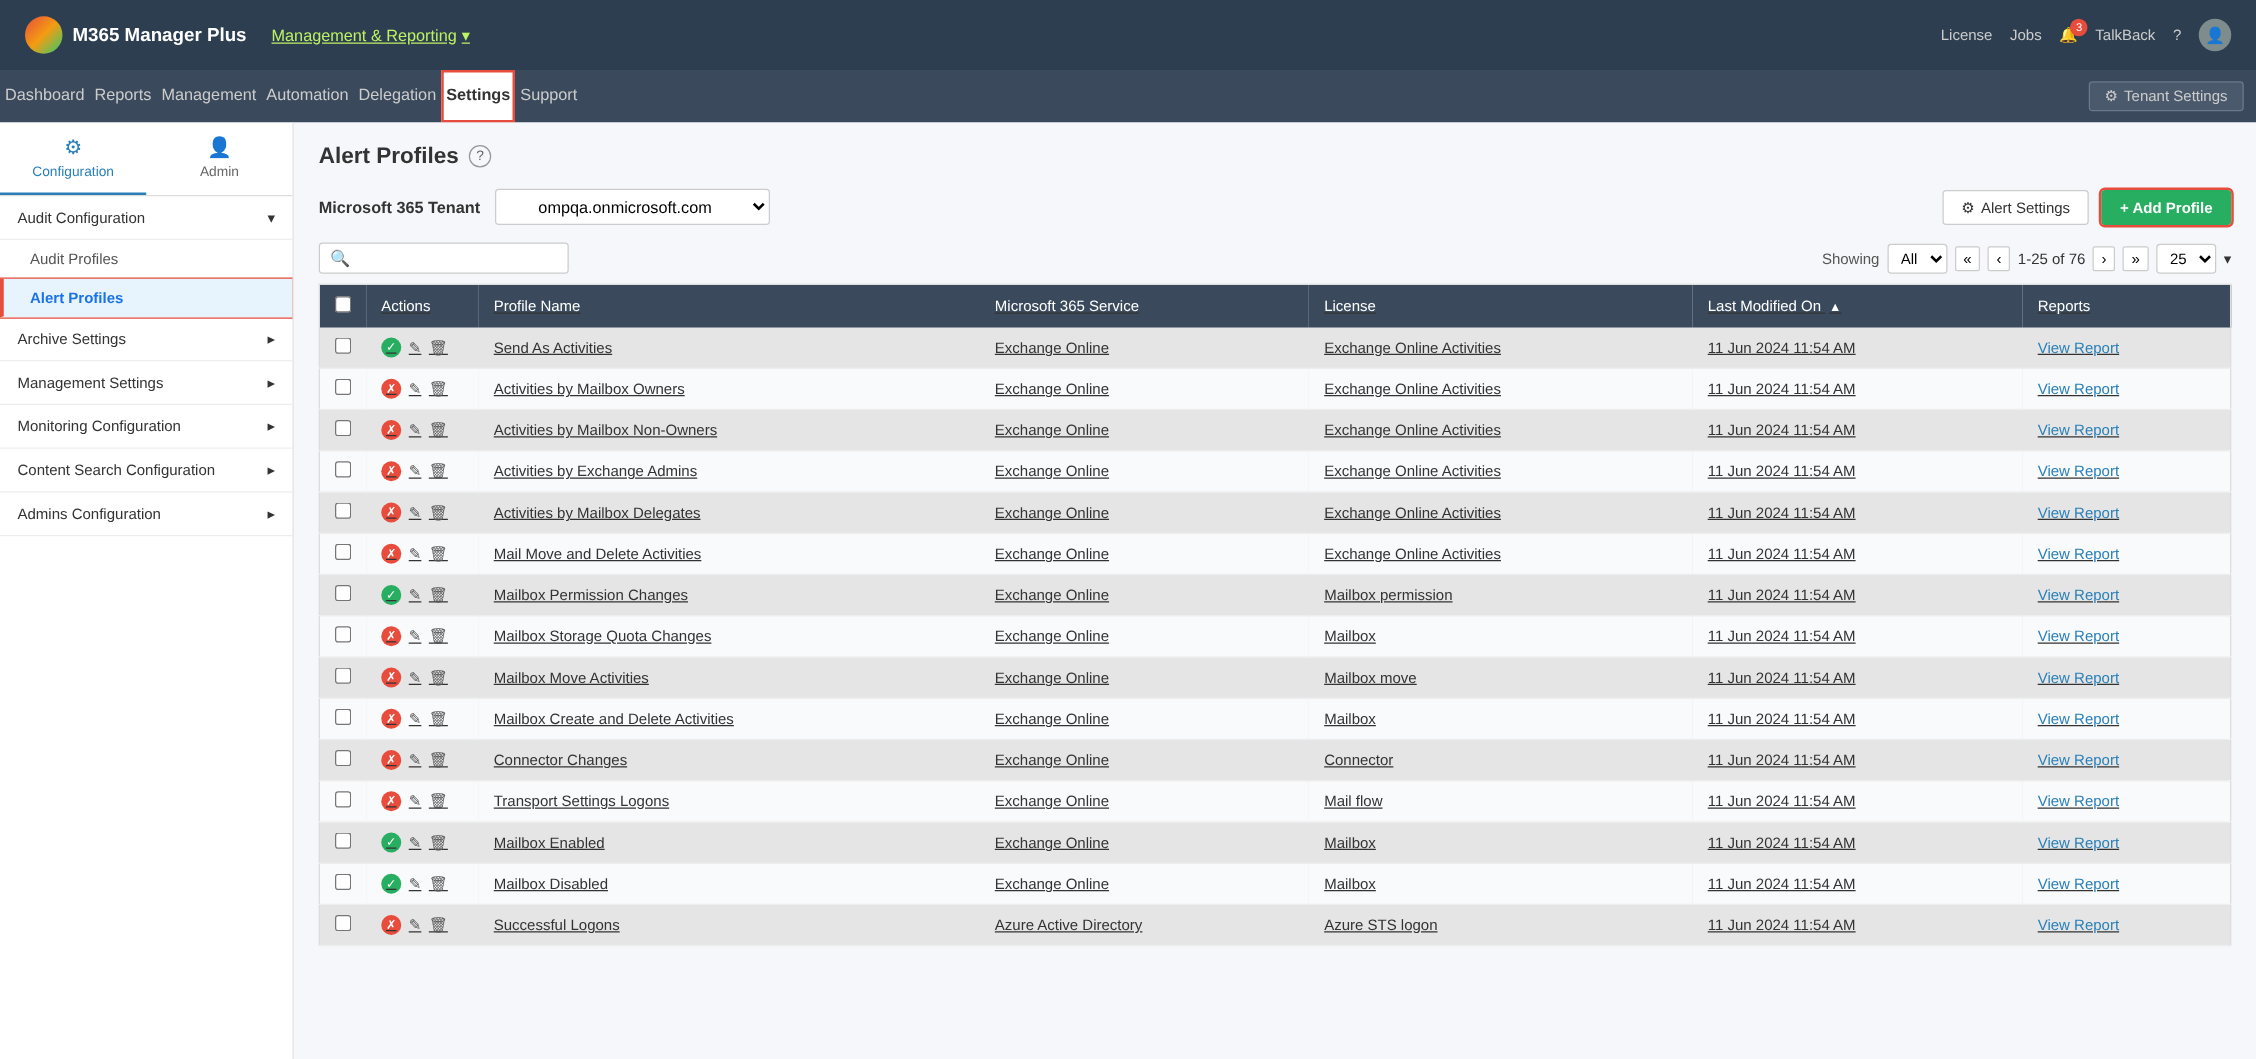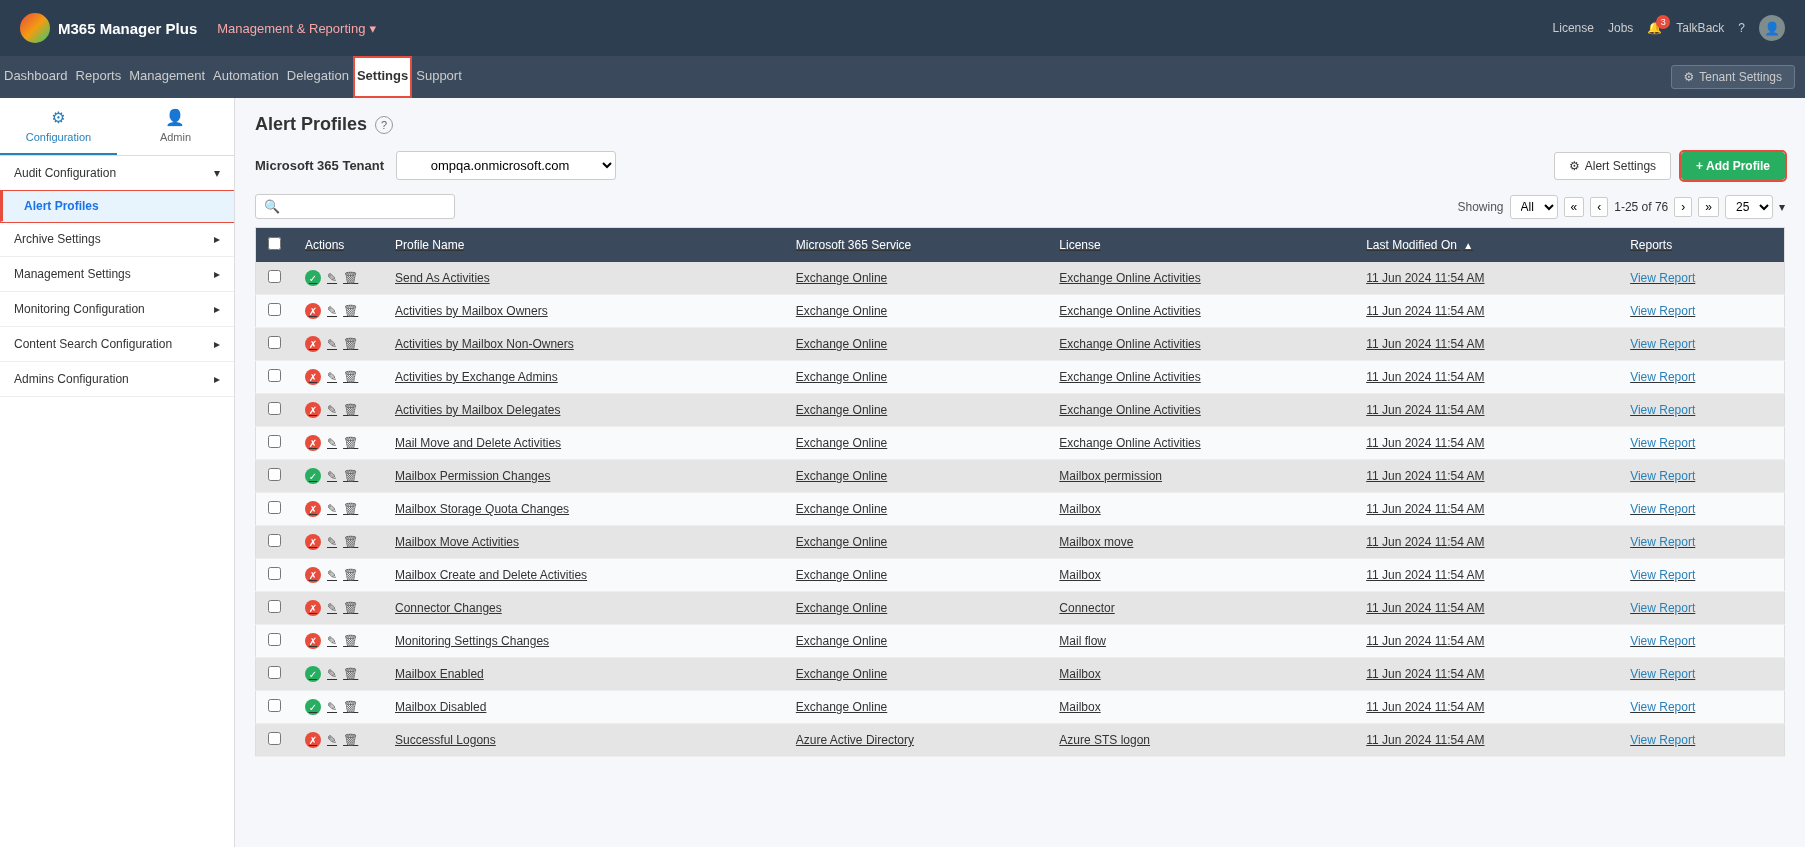--- a/index.html
+++ b/index.html
@@ -24,27 +24,28 @@
       white-space: nowrap;
     }
     .logo-icon {
       width: 30px;
       height: 30px;
       margin-right: 8px;
       background: linear-gradient(135deg, #e74c3c, #f39c12, #2ecc71);
       border-radius: 50%;
     }
     .top-nav-dropdown {
-      color: #fca5a5;
+      color: #bef264;
       font-size: 13px;
       margin-right: auto;
       cursor: pointer;
       display: flex;
       align-items: flex-start;
       gap: 4px;
+      text-decoration: underline;
     }
     .top-right-actions {
       display: flex;
       align-items: center;
       gap: 14px;
       font-size: 12px;
       color: #ccc;
     }
     .top-right-actions span { cursor: pointer; }
     .bell-badge {
@@ -461,20 +462,23 @@
       <div class="sidebar-top-tab">
         <span class="tab-icon">👤</span>
         <span>Admin</span>
       </div>
     </div>
 
     <div class="sidebar-section">
       <div class="sidebar-section-header">
         <span>Audit Configuration</span>
         <span>▾</span>
+      </div>
+      <div class="sidebar-item">
+        <span>Audit Profiles</span>
       </div>
       <div class="sidebar-item active">
         <span>Alert Profiles</span>
       </div>
     </div>
 
     <div class="sidebar-section">
       <div class="sidebar-section-header">
         <span>Archive Settings</span>
         <span>▸</span>
@@ -813,21 +817,21 @@
     </td>
     <td>
       <div class="action-icons">
         <span class="status-icon status-red">
           ✗
         </span>
         <span class="edit-icon">✎</span>
         <span class="delete-icon">🗑</span>
       </div>
     </td>
-    <td>Monitoring Settings Changes</td>
+    <td>Transport Settings Logons</td>
     <td>Exchange Online</td>
     <td>Mail flow</td>
     <td>11 Jun 2024 11:54 AM</td>
     <td>
       <a class="view-report-link">View Report</a>
     </td>
   </tr>
           <tr>
     <td class="cb-col">
       <input type="checkbox" style="">

